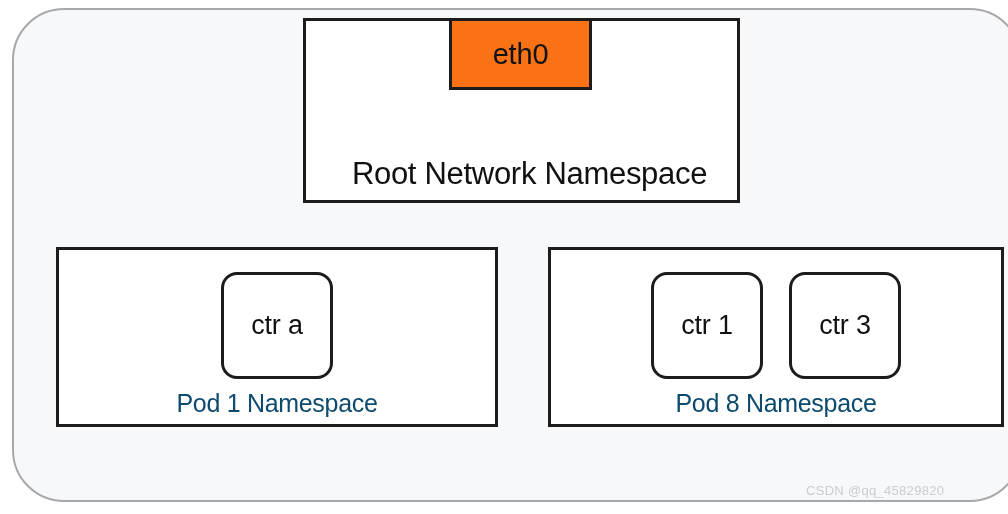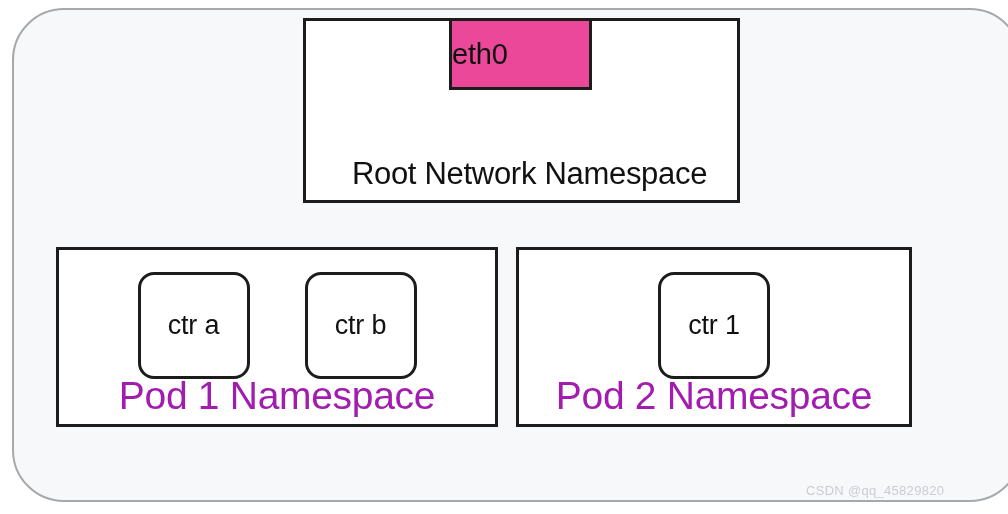--- a/index.html
+++ b/index.html
@@ -71,52 +71,52 @@
   }
 
   
   .eth0-box {
     position: absolute;
     left: 435px;
     top: 8px;
     width: 143px;
     height: 72px;
     box-sizing: border-box;
-    background: #ec4899;
+    background: #f97316;
     border: 3px solid #1c1c1c;
     display: flex;
     align-items: center;
-    justify-content: flex-start;
+    justify-content: center;
   }
   .eth0-label {
     font-size: 29px;
     color: #111111;
     letter-spacing: -0.2px;
   }
 
   
   .pod-ns {
     position: absolute;
     top: 237px;
     height: 180px;
     box-sizing: border-box;
     background: #ffffff;
     border: 3px solid #1c1c1c;
   }
   .pod-1 { left: 42px;  width: 442px; }
-  .pod-2 { left: 502px; width: 396px; text-decoration: underline; }
+  .pod-2 { left: 534px; width: 456px; text-decoration: underline; }
 
   .pod-ns-label {
     position: absolute;
     left: 0;
     right: 0;
     bottom: 6px;
     text-align: center;
-    font-size: 39px;
-    color: #a21caf;
+    font-size: 25px;
+    color: #0c4a6e;
     letter-spacing: -0.3px;
     white-space: nowrap;
   }
 
   .ctr-row {
     position: absolute;
     left: 0;
     right: 0;
     top: 21px;
     height: 108px;
@@ -170,34 +170,34 @@
 
     <div class="eth0-box">
       <span class="eth0-label">eth0</span>
     </div>
 
     <div class="pod-ns pod-1">
       <div class="ctr-row">
         <div class="ctr-box">
           <span class="ctr-label">ctr a</span>
         </div>
-        <div class="ctr-box">
-          <span class="ctr-label">ctr b</span>
-        </div>
       </div>
       <div class="pod-ns-label">Pod 1 Namespace</div>
     </div>
 
     <div class="pod-ns pod-2">
       <div class="ctr-row">
         <div class="ctr-box">
           <span class="ctr-label">ctr 1</span>
         </div>
+        <div class="ctr-box">
+          <span class="ctr-label">ctr 3</span>
+        </div>
       </div>
-      <div class="pod-ns-label">Pod 2 Namespace</div>
+      <div class="pod-ns-label">Pod 8 Namespace</div>
     </div>
 
 
   </div>
 
   <div class="watermark">CSDN @qq_45829820</div>
 
 </div>
 
 </body></html>

